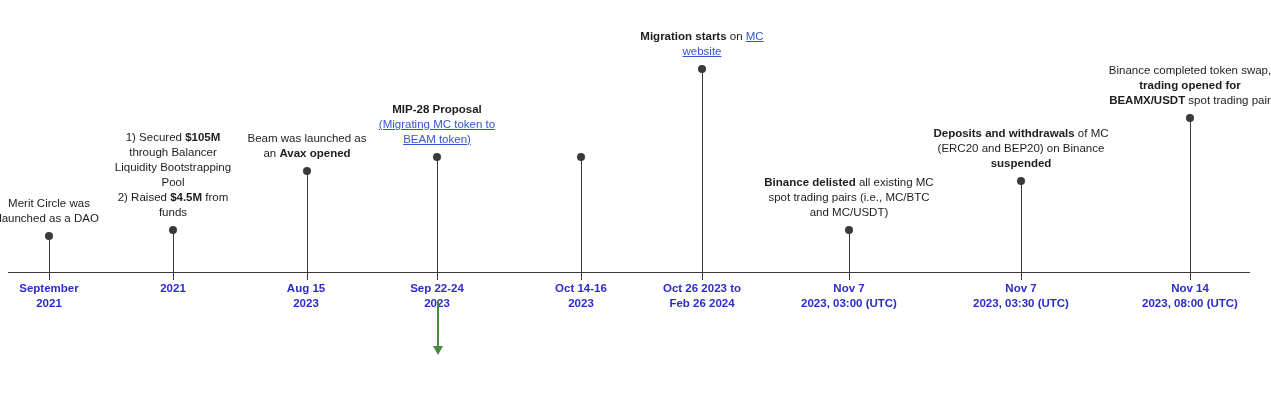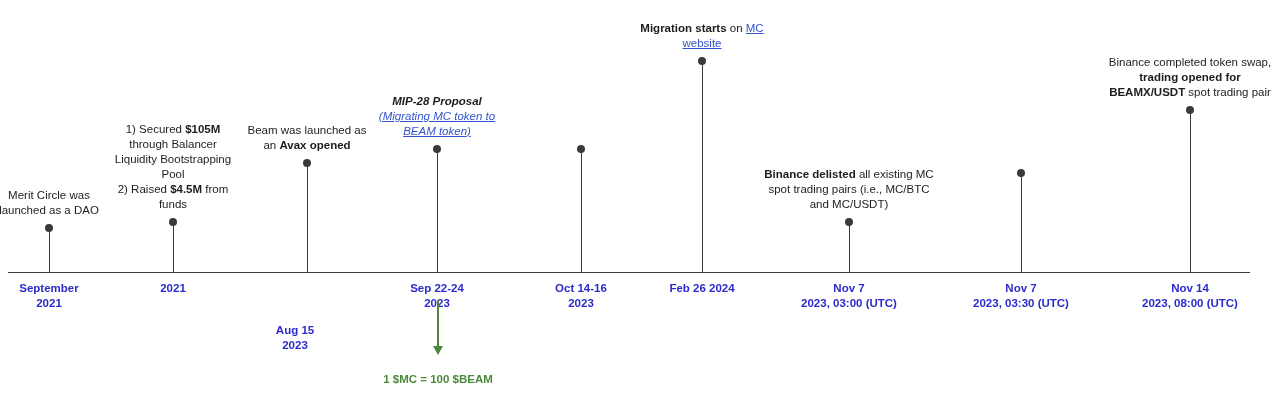--- a/index.html
+++ b/index.html
@@ -22,21 +22,21 @@
   .axis-line {
     position: absolute;
     left: 8px;
     top: 272px;
     width: 1242px;
     height: 1px;
     background: #3a3a3a;
   }
   .event {
     position: absolute;
-    top: 0;
+    top: 8px;
     width: 200px;
     margin-left: -100px;
     height: 272px;
   }
   .event .stem {
     position: absolute;
     left: 100px;
     width: 1px;
     background: #3a3a3a;
   }
@@ -127,70 +127,72 @@
       <div class="event" style="left: 173px;">
         <div class="label" style="bottom: 60px;">1) Secured <b>$105M</b><br>through Balancer<br>Liquidity Bootstrapping<br>Pool<br>2) Raised <b>$4.5M</b> from<br>funds</div>
         <div class="dot" style="top: 218px;"></div>
         <div class="stem" style="top: 222px; height: 50px;"></div>
       </div>
       <div class="event" style="left: 307px;">
         <div class="label" style="bottom: 119px;">Beam was launched as<br>an <b>Avax opened</b></div>
         <div class="dot" style="top: 159px;"></div>
         <div class="stem" style="top: 163px; height: 109px;"></div>
       </div>
-      <div class="event" style="left: 437px; font-style: italic;">
+      <div class="event" style="left: 437px;">
         <div class="label" style="bottom: 133px;"><b>MIP-28 Proposal</b><br><span class="link">(Migrating MC token to</span><br><span class="link">BEAM token)</span></div>
         <div class="dot" style="top: 145px;"></div>
         <div class="stem" style="top: 149px; height: 123px;"></div>
       </div>
       <div class="event" style="left: 581px;">
         <div class="dot" style="top: 145px;"></div>
         <div class="stem" style="top: 149px; height: 123px;"></div>
       </div>
       <div class="event" style="left: 702px;">
         <div class="label" style="bottom: 221px;"><b>Migration starts</b> on <span class="link">MC</span><br><span class="link">website</span></div>
         <div class="dot" style="top: 57px;"></div>
         <div class="stem" style="top: 61px; height: 211px;"></div>
       </div>
       <div class="event" style="left: 849px;">
         <div class="label" style="bottom: 60px;"><b>Binance delisted</b> all existing MC<br>spot trading pairs (i.e., MC/BTC<br>and MC/USDT)</div>
         <div class="dot" style="top: 218px;"></div>
         <div class="stem" style="top: 222px; height: 50px;"></div>
       </div>
       <div class="event" style="left: 1021px;">
+        <div class="label" style="bottom: 109px;"><b>Deposits and withdrawals</b> of MC<br>(ERC20 and BEP20) on Binance<br><b>suspended</b></div>
         <div class="dot" style="top: 169px;"></div>
         <div class="stem" style="top: 173px; height: 99px;"></div>
       </div>
       <div class="event" style="left: 1190px;">
         <div class="label" style="bottom: 172px;">Binance completed token swap,<br><b>trading opened for</b><br><b>BEAMX/USDT</b> spot trading pair</div>
         <div class="dot" style="top: 106px;"></div>
         <div class="stem" style="top: 110px; height: 162px;"></div>
       </div>
     </div>
   <div id="dates-layer">
       <div class="date" style="left: 49px;">
         <div>September</div>
         <div>2021</div>
       </div>
       <div class="date" style="left: 173px;">
         <div>2021</div>
       </div>
-      <div class="date" style="left: 295px; margin-top: 42px;">
+      <div class="date" style="left: 306px;">
         <div>Aug 15</div>
         <div>2023</div>
       </div>
       <div class="date" style="left: 437px;">
         <div>Sep 22-24</div>
         <div>2023</div>
       </div>
       <div class="date" style="left: 581px;">
         <div>Oct 14-16</div>
         <div>2023</div>
       </div>
       <div class="date" style="left: 702px;">
+        <div>Oct 26 2023 to</div>
         <div>Feb 26 2024</div>
       </div>
       <div class="date" style="left: 849px;">
         <div>Nov 7</div>
         <div>2023, 03:00 (UTC)</div>
       </div>
       <div class="date" style="left: 1021px;">
         <div>Nov 7</div>
         <div>2023, 03:30 (UTC)</div>
       </div>
@@ -199,15 +201,14 @@
         <div>2023, 08:00 (UTC)</div>
       </div>
     </div>
 
   <div class="arrow-group">
     <div class="arrow-shaft"></div>
     <div class="arrow-head"></div>
   </div>
 
   <div class="arrow-note">
-    <div>1 $MC = 100 $BEAM</div>
   </div>
 </div>
 
 </body></html>

